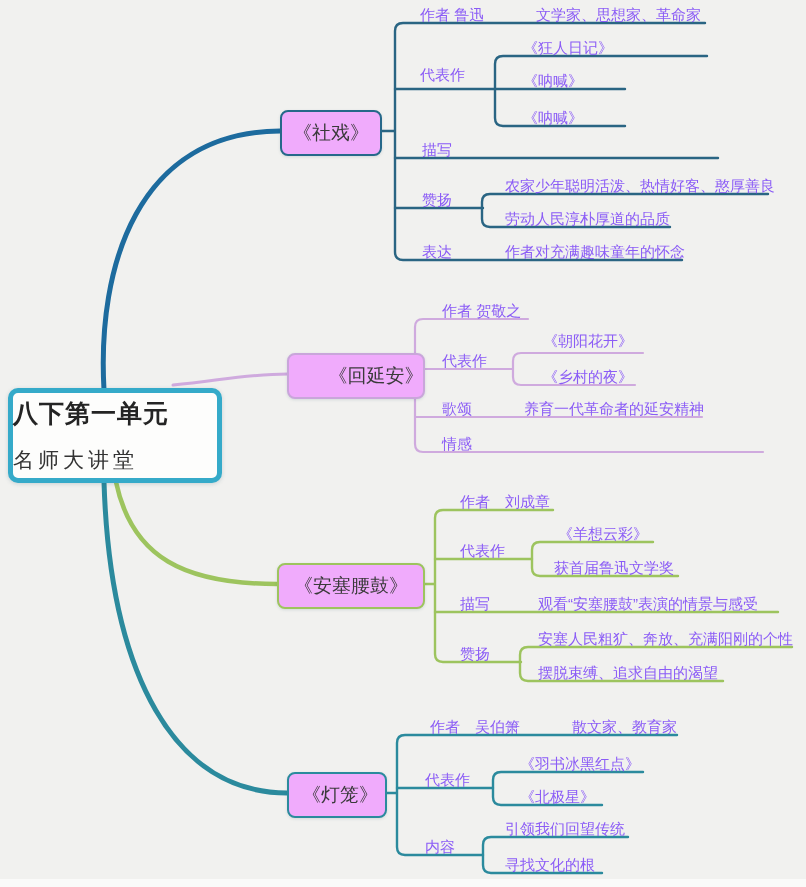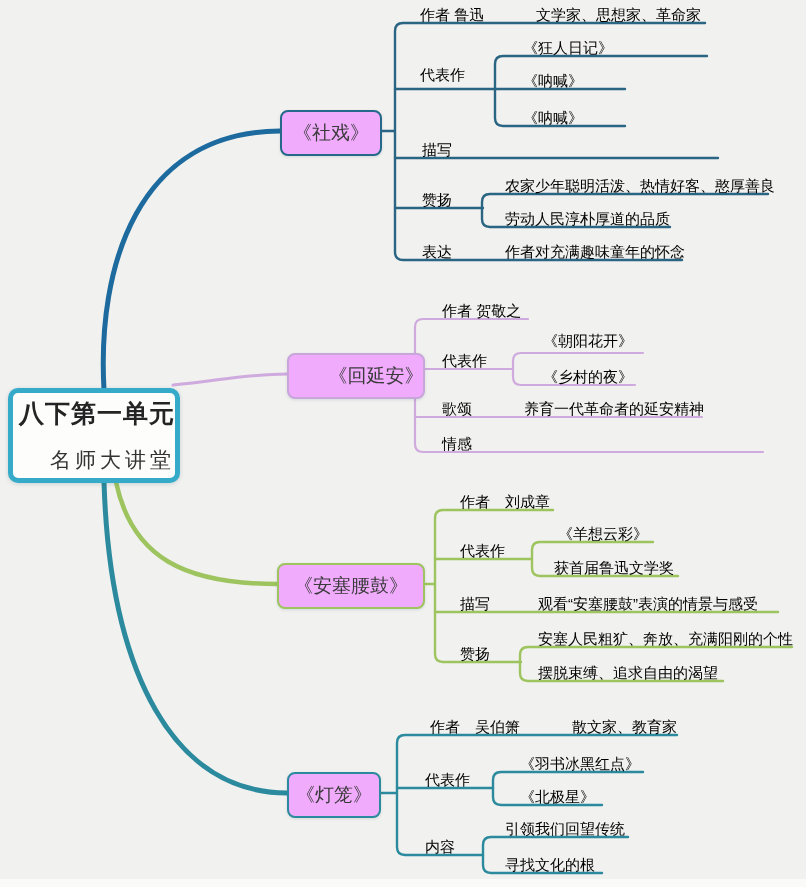--- a/index.html
+++ b/index.html
@@ -8,31 +8,31 @@
   #wires{position:absolute;left:0;top:0;width:806px;height:887px;}
   #wires path{fill:none;stroke-linecap:round;stroke-linejoin:round;}
   .w-shexi{stroke:#2a6583;stroke-width:2.4;}
   .w-huiyanan{stroke:#cfaade;stroke-width:2.2;}
   .w-ansai{stroke:#9dc45e;stroke-width:2.4;}
   .w-denglong{stroke:#2b8a9d;stroke-width:2.4;}
   .curve-shexi{stroke:#1d6b9e;stroke-width:5;}
   .curve-huiyanan{stroke:#cfaade;stroke-width:3;}
   .curve-ansai{stroke:#9dc45e;stroke-width:4.5;}
   .curve-denglong{stroke:#2b8a9d;stroke-width:5;}
-  .lbl{position:absolute;font-size:15px;line-height:17px;color:#000000;white-space:nowrap;}
+  .lbl{position:absolute;font-size:15px;line-height:17px;color:#8b5cf6;white-space:nowrap;}
   .node{position:absolute;background:#f0abfc;border-radius:8px;display:flex;align-items:center;
         justify-content:center;font-size:19px;color:#3a3a3a;white-space:nowrap;
         box-shadow:0 1px 3px rgba(40,90,110,.15);}
   .n-shexi{border:2px solid #26688a;}
   .n-huiyanan{border:2px solid #c9a6da;}
   .n-ansai{border:2px solid #9dc45e;}
-  .n-denglong{border:2px solid #2b8a9d;}
-  #root-node{position:absolute;left:8px;top:388px;width:172px;height:95px;background:#fdfdfc;
+  .n-denglong{border:2px solid #2b8a9d;padding-left:6px;}
+  #root-node{position:absolute;left:8px;top:388px;width:214px;height:95px;background:#fdfdfc;
         border:5px solid #35aac9;border-radius:10px;box-sizing:border-box;display:flex;
-        flex-direction:column;align-items:flex-end;justify-content:center;
+        flex-direction:column;align-items:flex-start;justify-content:center;
         box-shadow:0 1px 4px rgba(40,90,110,.2);}
   #root-title{font-size:25px;font-weight:bold;color:#242424;letter-spacing:1px;}
   #root-subtitle{font-family:"DejaVu Serif", serif;font-size:21px;color:#333;
         letter-spacing:4px;margin-top:16px;}
   #bottom-strip{position:absolute;left:0;bottom:0;width:806px;height:8px;background:#fafaf9;}
 </style>
 </head>
 <body>
 
 <div id="stage">

